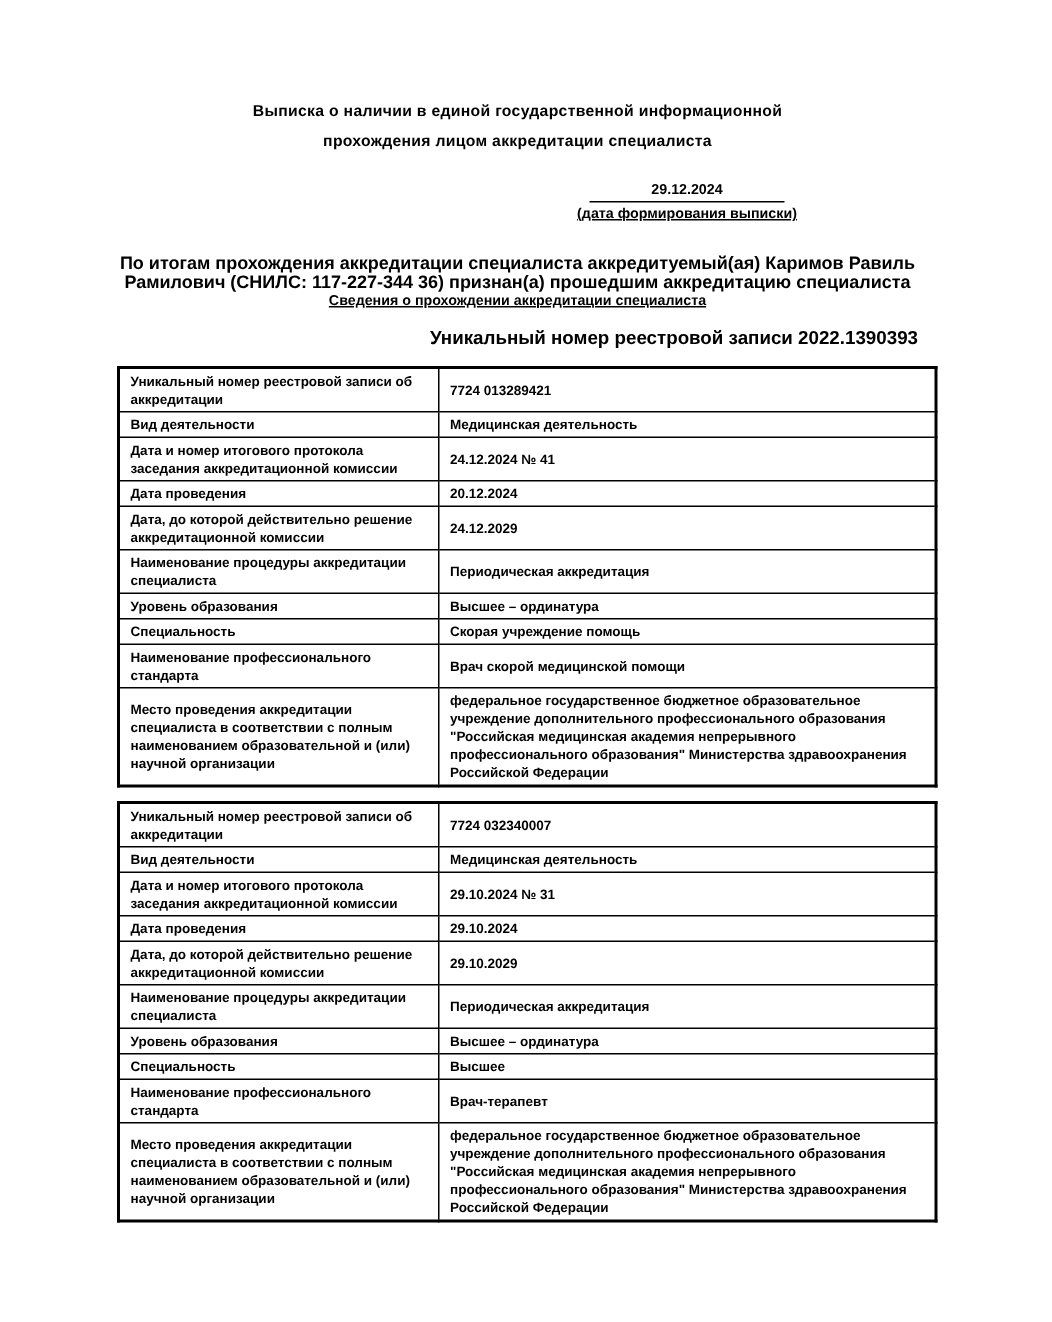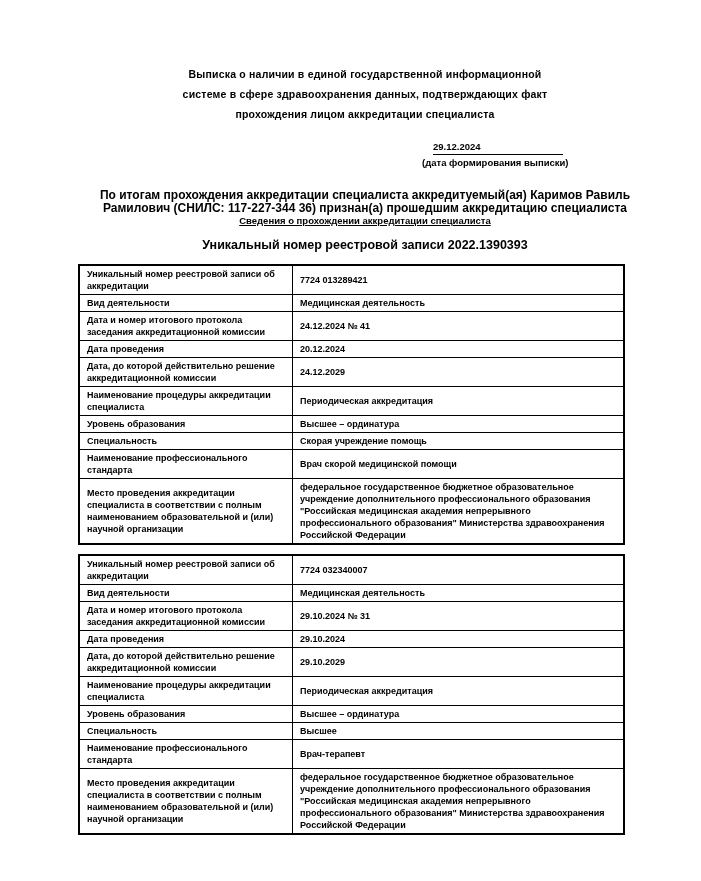--- a/index.html
+++ b/index.html
@@ -12,63 +12,64 @@
     height: 881px;
     overflow: hidden;
     font-family: "Liberation Sans", sans-serif;
     font-weight: bold;
     color: #000000;
   }
   .page {
     box-sizing: border-box;
     width: 701px;
     height: 881px;
-    padding: 64px 49px 20px 78px;
+    padding: 64px 89px 20px 78px;
   }
   .doc-title {
     text-align: center;
     font-size: 10.5px;
     line-height: 20px;
     letter-spacing: 0.2px;
   }
   .date-block {
     width: 152px;
     margin: 17px 78px 10px auto;
-    text-align: left;
+    text-align: center;
     font-size: 9.5px;
   }
   .date-value {
     display: block;
     width: 130px;
     margin: 0 auto;
     padding-bottom: 2px;
     border-bottom: 1.5px solid #000;
     line-height: 11px;
   }
   .date-caption {
     display: block;
     margin-top: 2px;
     line-height: 11px;
     white-space: nowrap;
+    text-decoration: underline;
   }
   .intro {
     margin-top: 21px;
     text-align: center;
     font-size: 12px;
     line-height: 13px;
   }
   .section-heading {
     text-align: center;
     font-size: 9.5px;
     line-height: 12px;
     text-decoration: underline;
   }
   .registry-heading {
     margin-top: 11px;
-    text-align: center;
+    text-align: right;
     font-size: 12.5px;
     line-height: 14px;
   }
   table.acc-table {
     border-collapse: collapse;
     table-layout: fixed;
     width: 542px;
     margin-top: 12px;
     border: 2px solid #000;
   }
@@ -87,21 +88,20 @@
   td.label-cell { width: 198px; }
   td.value-cell { width: 316px; }
 </style>
 </head>
 <body>
 
 <div class="page">
 
   <div class="doc-title">
     <div>Выписка о наличии в единой государственной информационной</div>
-    <div>системе в сфере здравоохранения данных, подтверждающих факт</div>
     <div>прохождения лицом аккредитации специалиста</div>
   </div>
 
   <div class="date-block">
     <span class="date-value">29.12.2024</span>
     <span class="date-caption">(дата формирования выписки)</span>
   </div>
 
   <div class="intro">По итогам прохождения аккредитации специалиста аккредитуемый(ая) Каримов Равиль Рамилович (СНИЛС: 117-227-344 36) признан(а) прошедшим аккредитацию специалиста</div>
 

